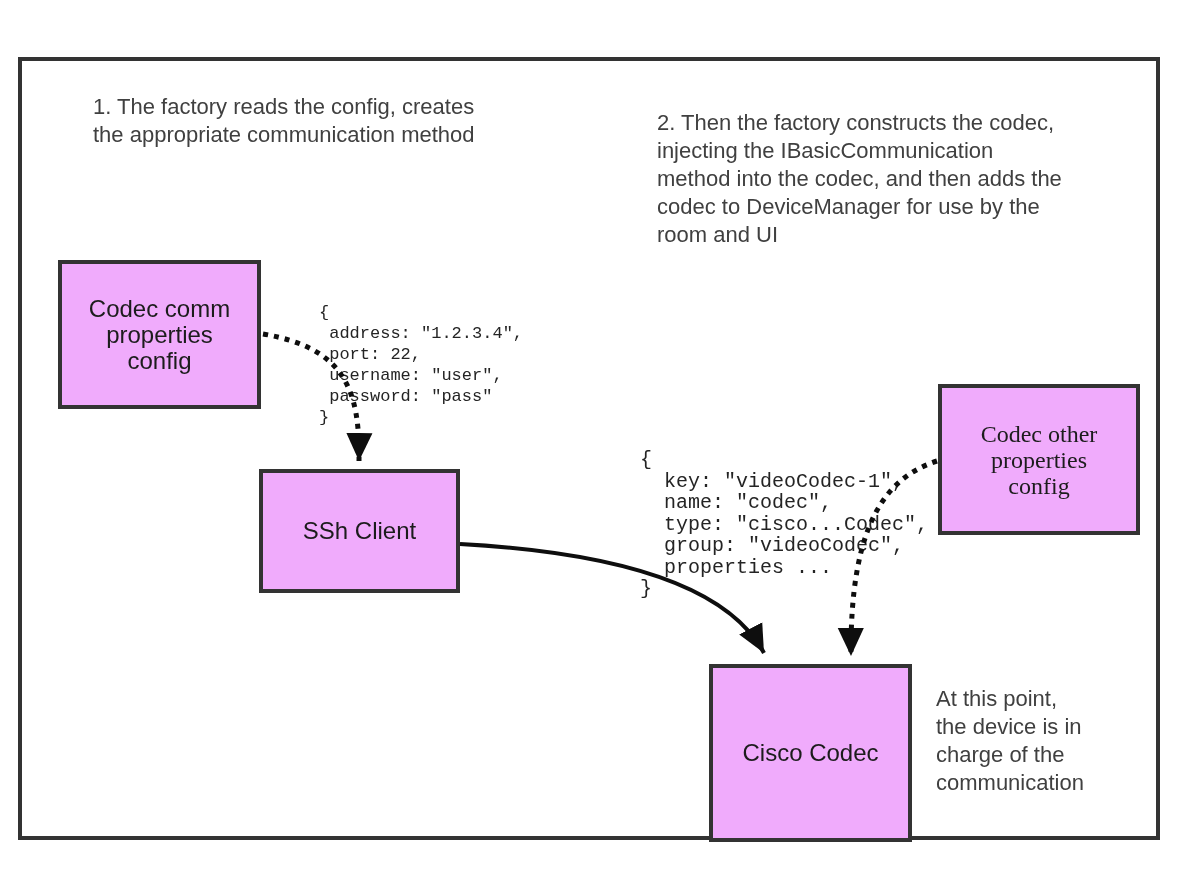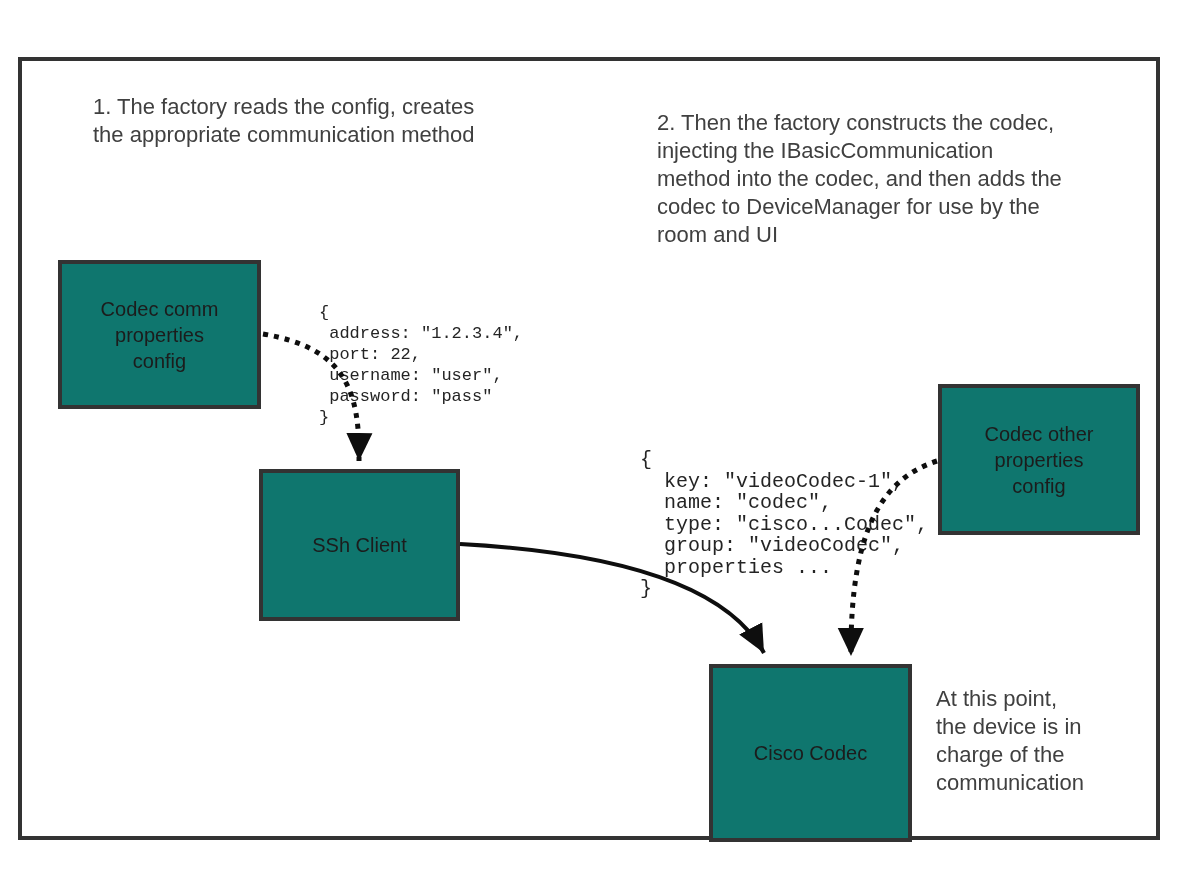--- a/index.html
+++ b/index.html
@@ -29,47 +29,47 @@
     position: absolute;
     white-space: pre-line;
     font-size: 22px;
     line-height: 28px;
     color: #404040;
   }
   .box {
     position: absolute;
     box-sizing: border-box;
     border: 4px solid #333333;
-    background: #0f766e;
+    background: #f0abfc;
     display: flex;
     align-items: center;
     justify-content: center;
     text-align: center;
-    font-size: 20px;
+    font-size: 24px;
     line-height: 26px;
     white-space: pre-line;
     color: #1c1c1c;
   }
   .code {
     position: absolute;
     font-family: "Liberation Mono", "DejaVu Sans Mono", monospace;
     white-space: pre;
     color: #242424;
   }
   .code-small {
     font-size: 17px;
     line-height: 21px;
   }
   .code-large {
     font-size: 20px;
     line-height: 21.5px;
   }
   #codec-comm-box   { left: 58px;  top: 260px; width: 203px; height: 149px; }
-  #ssh-client-box   { left: 259px; top: 469px; width: 201px; height: 152px; }
-  #codec-other-box  { left: 938px; top: 384px; width: 202px; height: 151px; }
+  #ssh-client-box   { left: 259px; top: 469px; width: 201px; height: 124px; }
+  #codec-other-box  { left: 938px; top: 384px; width: 202px; height: 151px; font-family: Liberation Serif, serif; }
   #cisco-codec-box  { left: 709px; top: 664px; width: 203px; height: 178px; }
   #step1-note  { left: 93px;  top: 93px;  }
   #step2-note  { left: 657px; top: 95px; margin-top: 14px;  }
   #device-note { left: 936px; top: 685px; }
   #comm-json   { left: 319px; top: 302px; }
   #codec-json  { left: 640px; top: 449px; }
   .arrows-layer {
     position: absolute;
     left: 0;
     top: 0;

